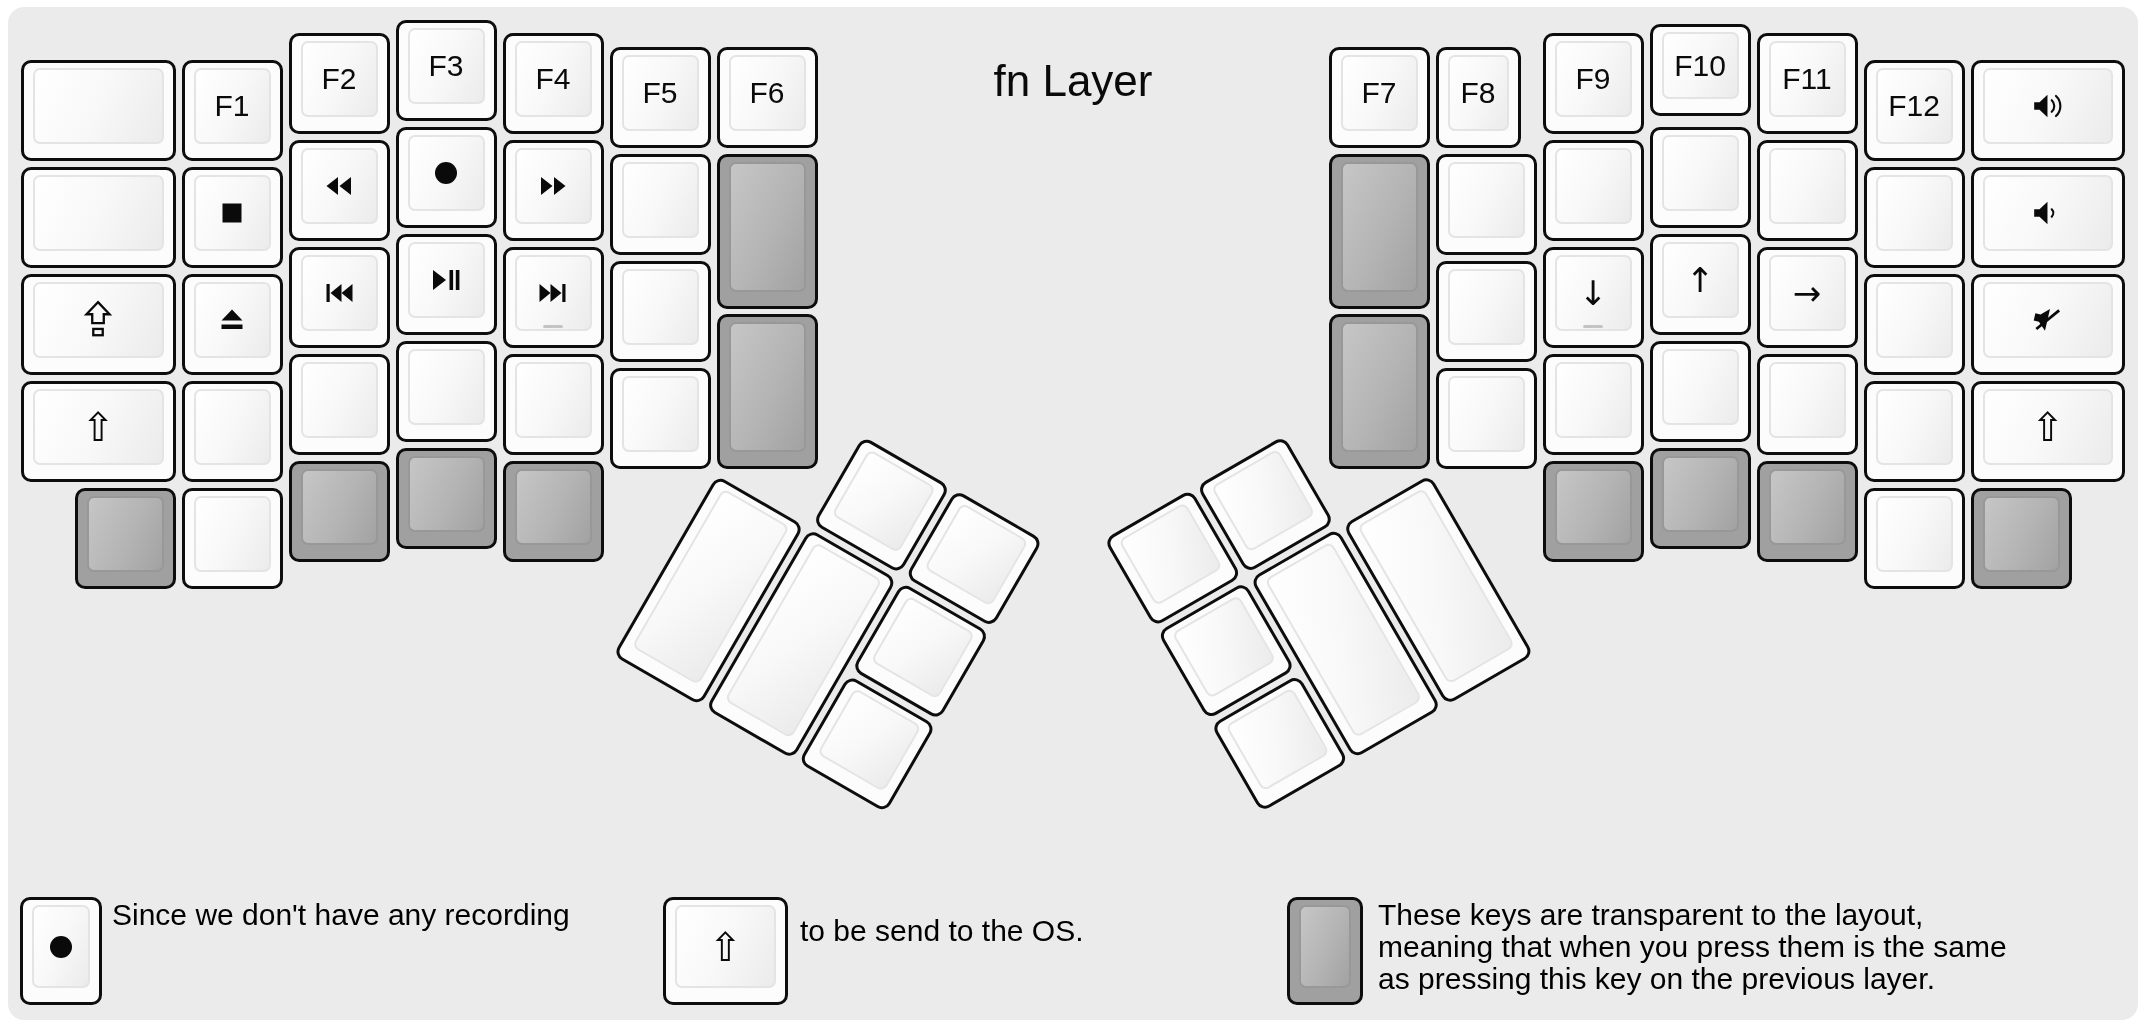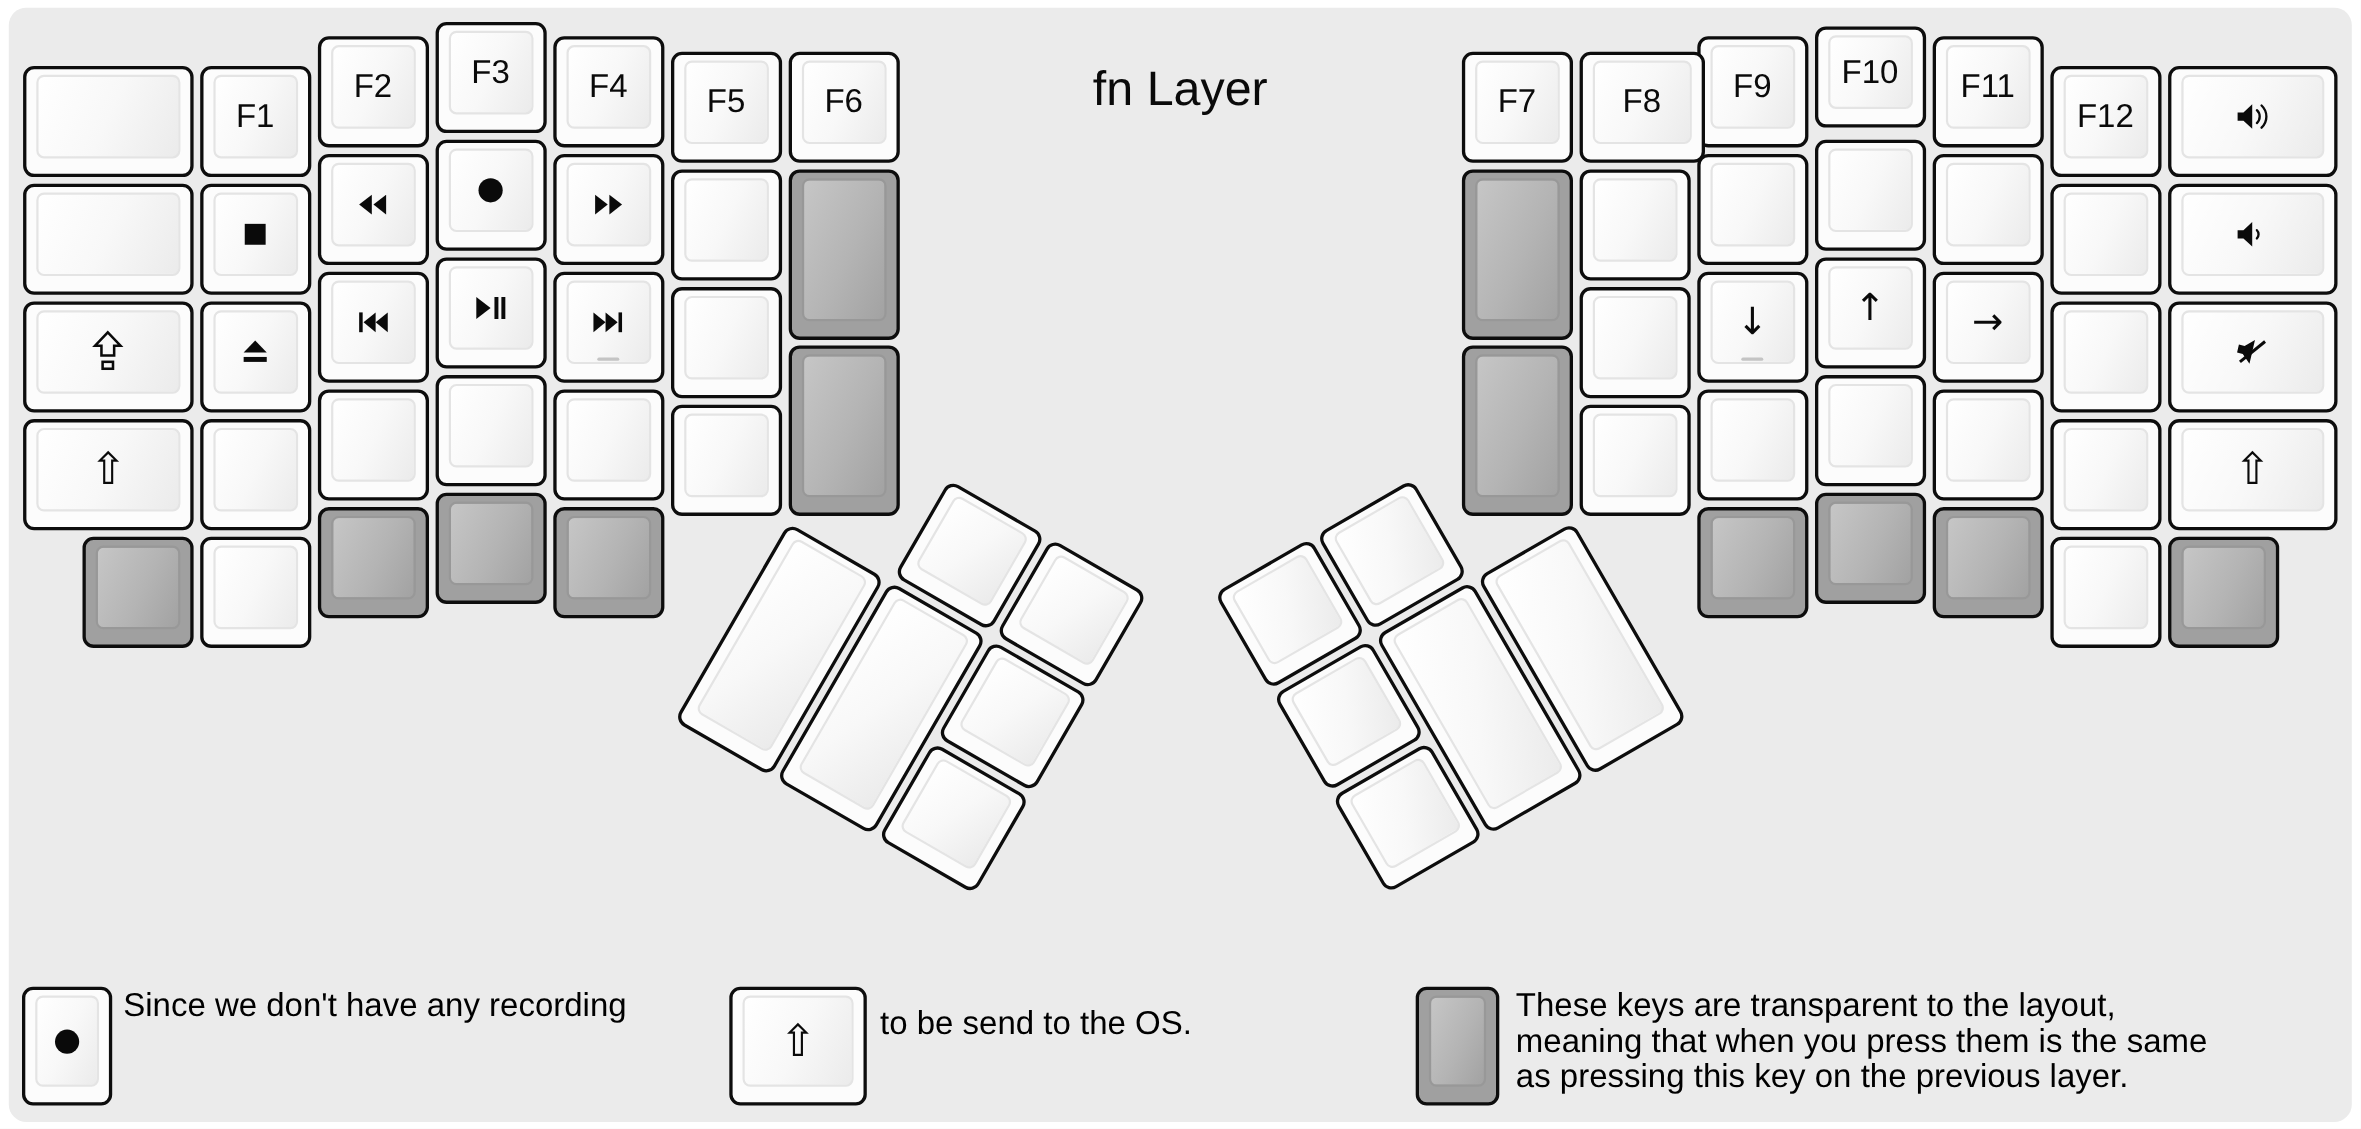--- a/index.html
+++ b/index.html
@@ -227,21 +227,21 @@
               <polygon class="ic" points="3,12.5 8,12.5 15.5,5.5 15.5,26.5 8,19.5 3,19.5"></polygon>
             </g>
             <line x1="5" y1="24.5" x2="26.5" y2="7" stroke="#0a0a0a" stroke-width="2.6"></line>
           </svg>
         </span>
       </div>
       <div class="key" style="left: 1970.5px; top: 381px; width: 154.5px; height: 101px;">
         <div class="cap"></div>
         <span class="glyph sym" style="font-size:40px">⇧</span>
       </div>
-      <div class="key" style="left: 1863.5px; top: 60px; width: 101px; height: 101px;">
+      <div class="key" style="left: 1863.5px; top: 60px; width: 101px; height: 101px; border-radius: 11px;">
         <div class="cap"></div>
         <span class="glyph flabel">F12</span>
       </div>
       <div class="key" style="left: 1863.5px; top: 167px; width: 101px; height: 101px;">
         <div class="cap"></div>
       </div>
       <div class="key" style="left: 1863.5px; top: 274px; width: 101px; height: 101px;">
         <div class="cap"></div>
       </div>
       <div class="key" style="left: 1863.5px; top: 381px; width: 101px; height: 101px;">
@@ -298,21 +298,21 @@
         <div class="cap"></div>
         <span class="glyph sym" style="font-size:34px">↓</span>
         <i class="homing"></i>
       </div>
       <div class="key" style="left: 1542.5px; top: 354px; width: 101px; height: 101px;">
         <div class="cap"></div>
       </div>
       <div class="key gray" style="left: 1542.5px; top: 461px; width: 101px; height: 101px;">
         <div class="cap"></div>
       </div>
-      <div class="key" style="left: 1435.5px; top: 47px; width: 114px; height: 101px;">
+      <div class="key" style="left: 1435.5px; top: 47px; width: 85px; height: 101px;">
         <div class="cap"></div>
         <span class="glyph flabel">F8</span>
       </div>
       <div class="key" style="left: 1435.5px; top: 154px; width: 101px; height: 101px;">
         <div class="cap"></div>
       </div>
       <div class="key" style="left: 1435.5px; top: 261px; width: 101px; height: 101px;">
         <div class="cap"></div>
       </div>
       <div class="key" style="left: 1435.5px; top: 368px; width: 101px; height: 101px;">

